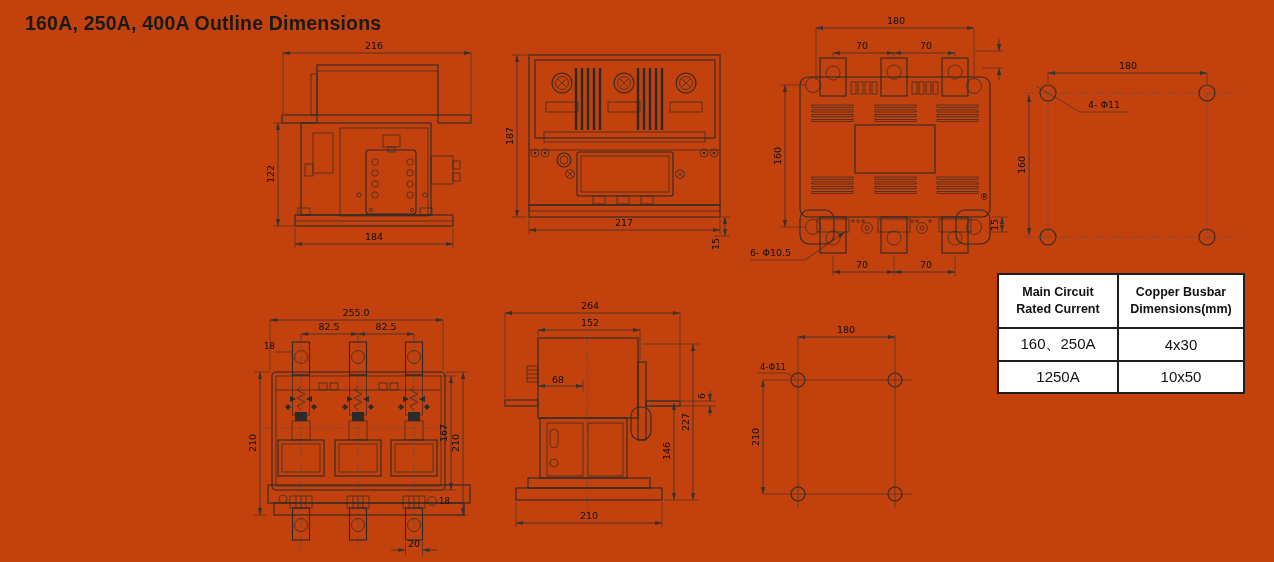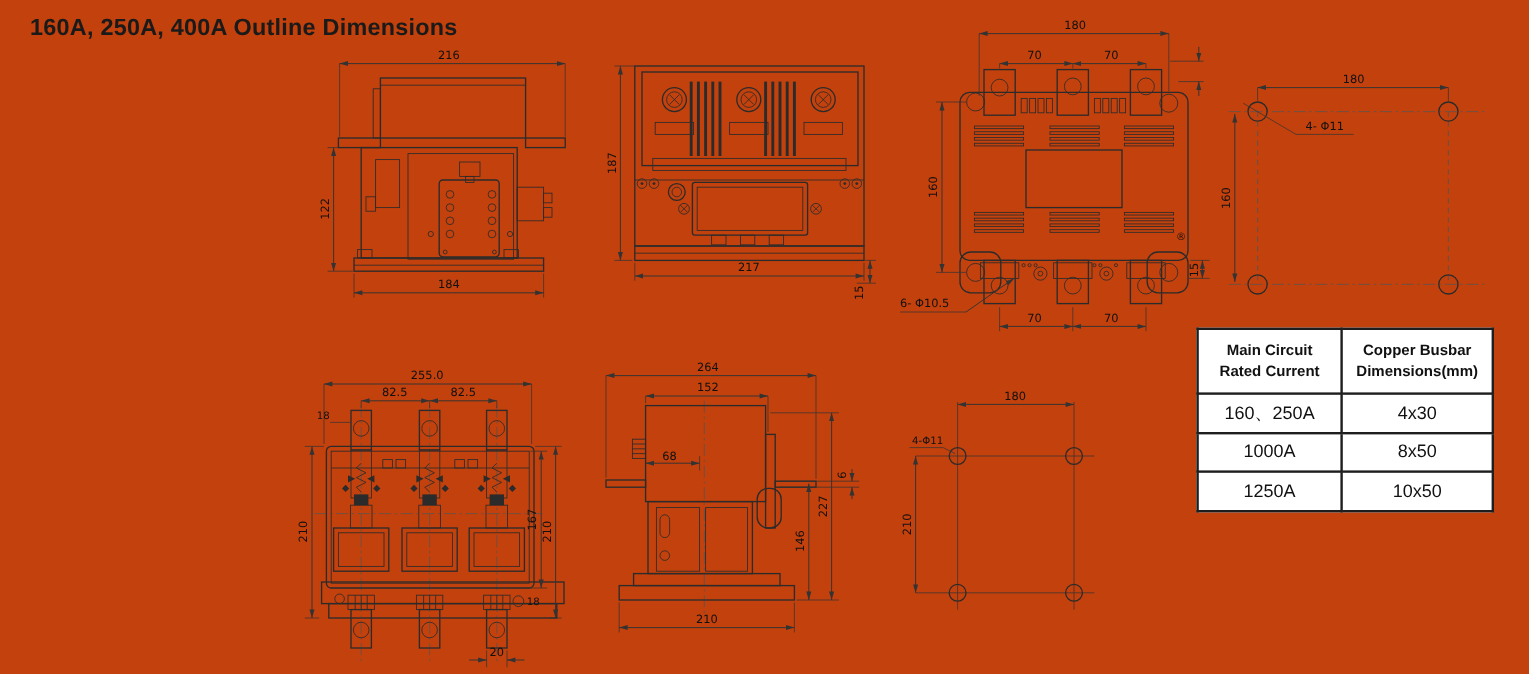--- a/index.html
+++ b/index.html
@@ -515,23 +515,19 @@
         <th>Main Circuit Rated Current</th>
         <th>Copper Busbar Dimensions(mm)</th>
       </tr>
     </thead>
     <tbody>
       <tr>
           <td>160、250A</td>
           <td>4x30</td>
         </tr>
       <tr>
-          <td>1000A</td>
-          <td>8x50</td>
-        </tr>
-      <tr>
           <td>1250A</td>
           <td>10x50</td>
         </tr>
     </tbody>
   </table>
 
 </div>
 
 </body></html>

